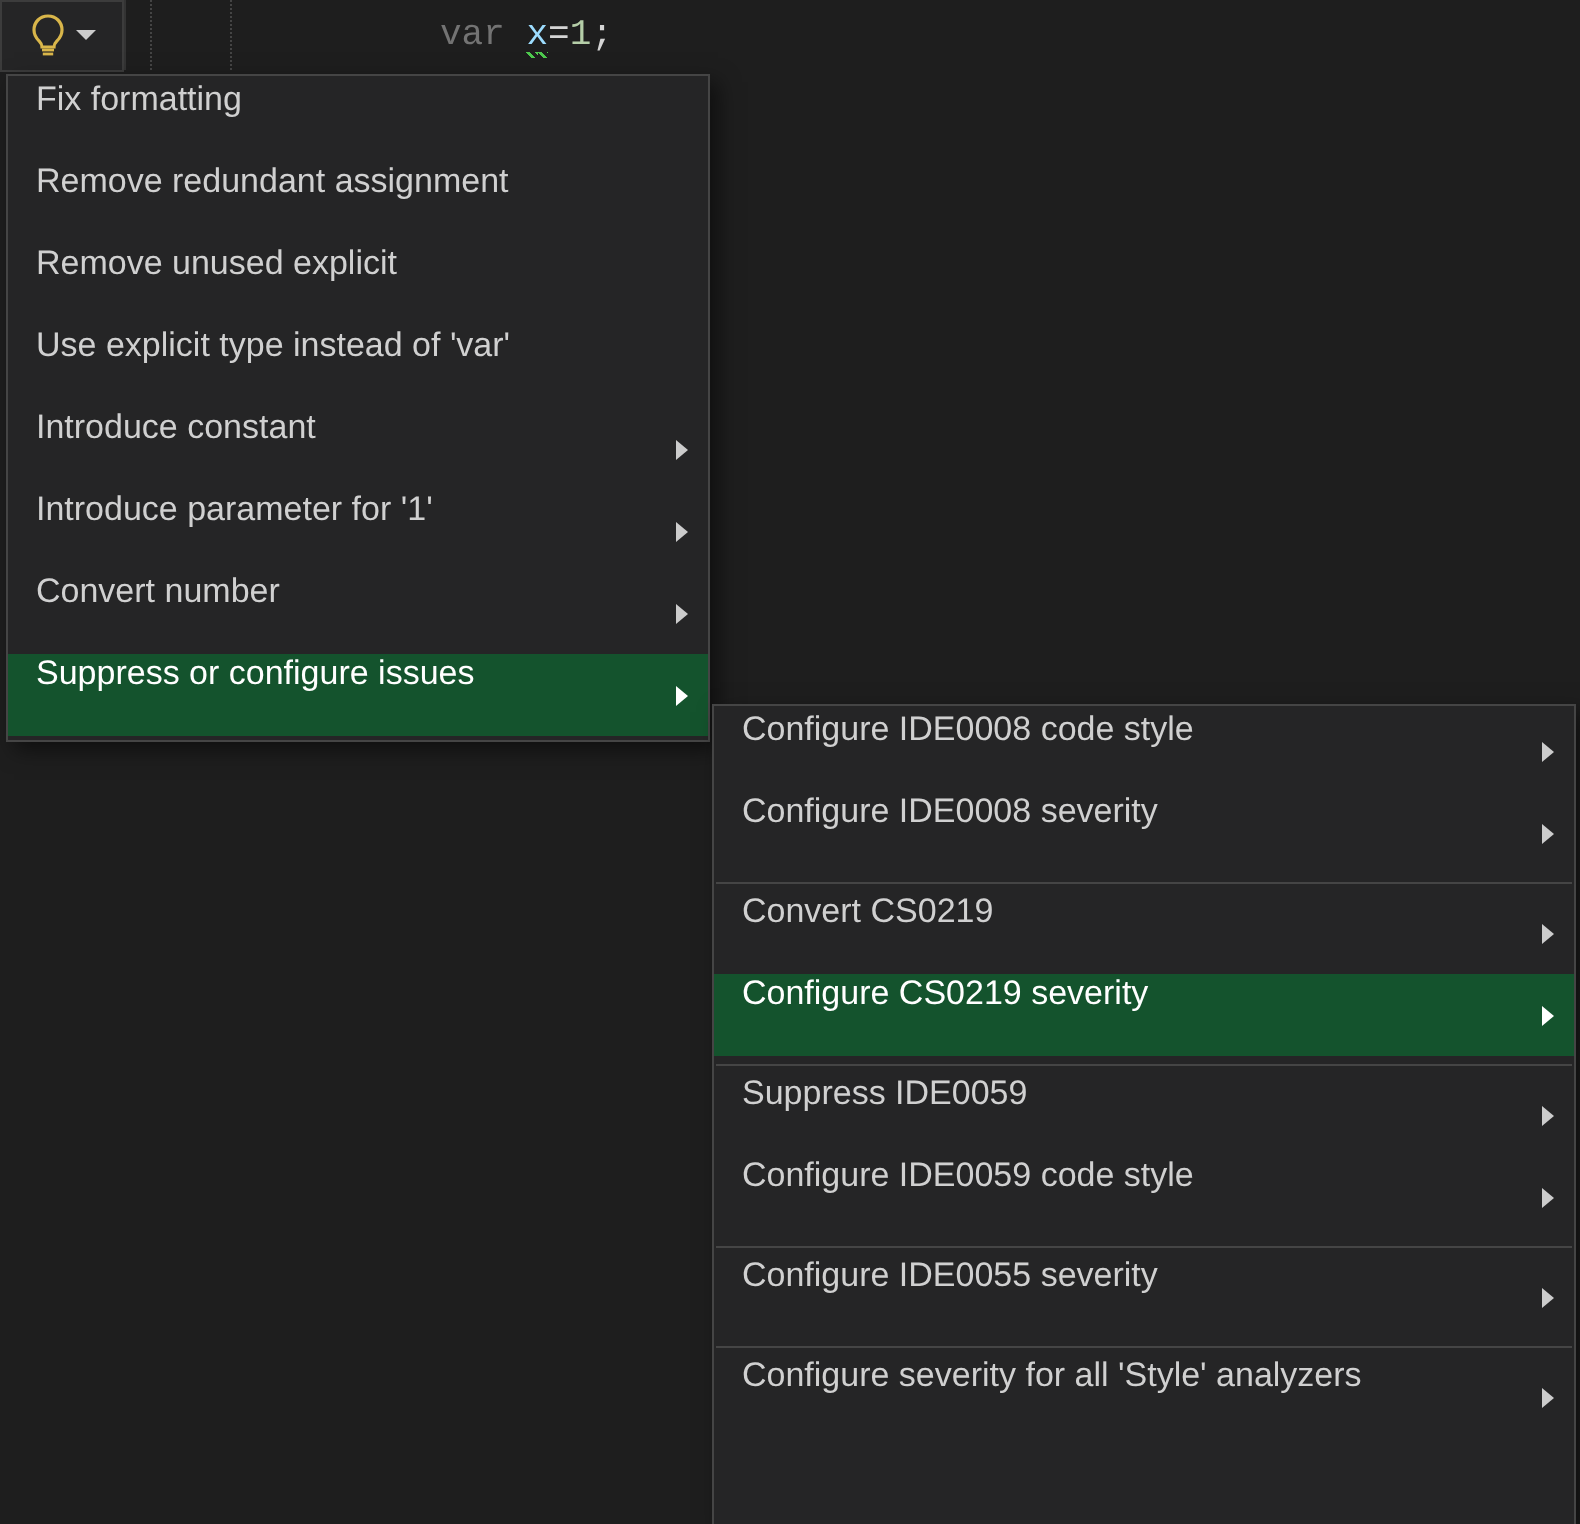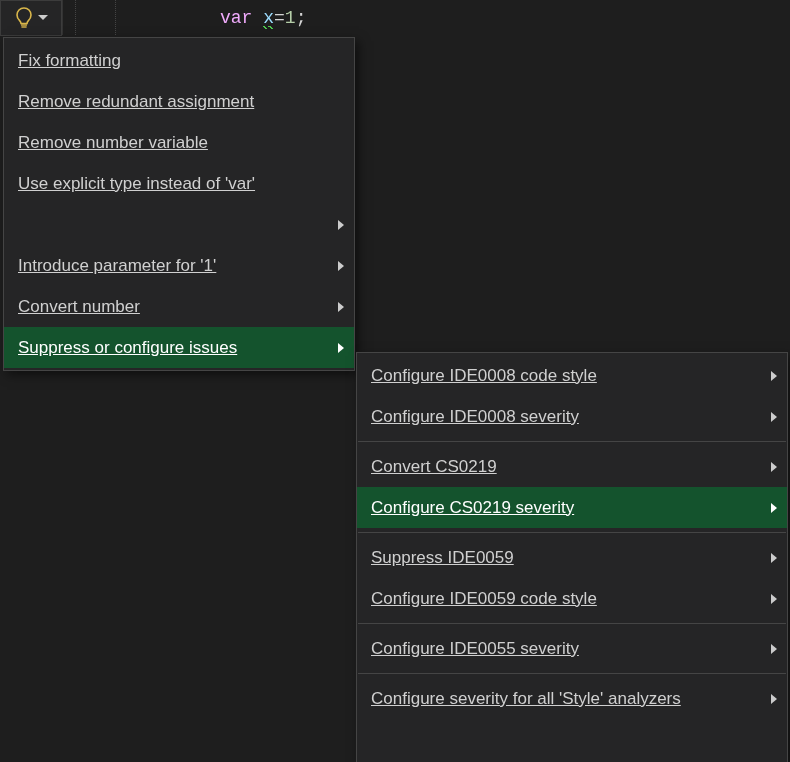--- a/index.html
+++ b/index.html
@@ -66,21 +66,21 @@
     border-left: 1px dotted #444444;
   }
   .code-area {
     flex: 1;
     display: flex;
     align-items: center;
     padding-left: 8px;
     font-family: Consolas, "Courier New", monospace;
     font-size: 18px;
   }
-  .tok-keyword { color: #f0abfc; }
+  .tok-keyword { color: #737373; }
   .tok-ident { color: #9cdcfe; position: relative; }
   .tok-ident::after {
     content: "";
     position: absolute;
     left: 0; right: 0;
     bottom: -1px;
     height: 3px;
     background-image:
       linear-gradient(45deg, transparent 30%, #4ec94e 30%, #4ec94e 50%, transparent 50%, transparent 80%, #4ec94e 80%);
     background-size: 6px 3px;
@@ -92,28 +92,26 @@
   .menu {
     position: absolute;
     background: #252526;
     border: 1px solid #454545;
     box-shadow: 4px 4px 10px rgba(0,0,0,0.5);
     padding: 2px 0;
   }
   .menu-item {
     height: 41px;
     display: flex;
-    align-items: center;
     padding: 0 30px 0 14px;
     font-size: 17px;
     color: #d0d0d0;
     position: relative;
     white-space: nowrap;
     cursor: default;
-    text-decoration: underline;
   }
   .menu-item.hover {
     background: #14532d;
     color: #ffffff;
   }
   .submenu-arrow {
     position: absolute;
     right: 10px;
     top: 50%;
     transform: translateY(-50%);
@@ -176,26 +174,27 @@
 </div>
 
 <div class="menu" id="main-menu">
   <div class="menu-item">
     <span>Fix formatting</span>
   </div>
   <div class="menu-item">
     <span>Remove redundant assignment</span>
   </div>
   <div class="menu-item">
-    <span>Remove number variable</span>
+    <span>Remove unused explicit</span>
   </div>
   <div class="menu-item">
     <span>Use explicit type instead of 'var'</span>
   </div>
   <div class="menu-item">
+    <span>Introduce constant</span>
     <span class="submenu-arrow"></span>
   </div>
   <div class="menu-item">
     <span>Introduce parameter for '1'</span>
     <span class="submenu-arrow"></span>
   </div>
   <div class="menu-item">
     <span>Convert number</span>
     <span class="submenu-arrow"></span>
   </div>

